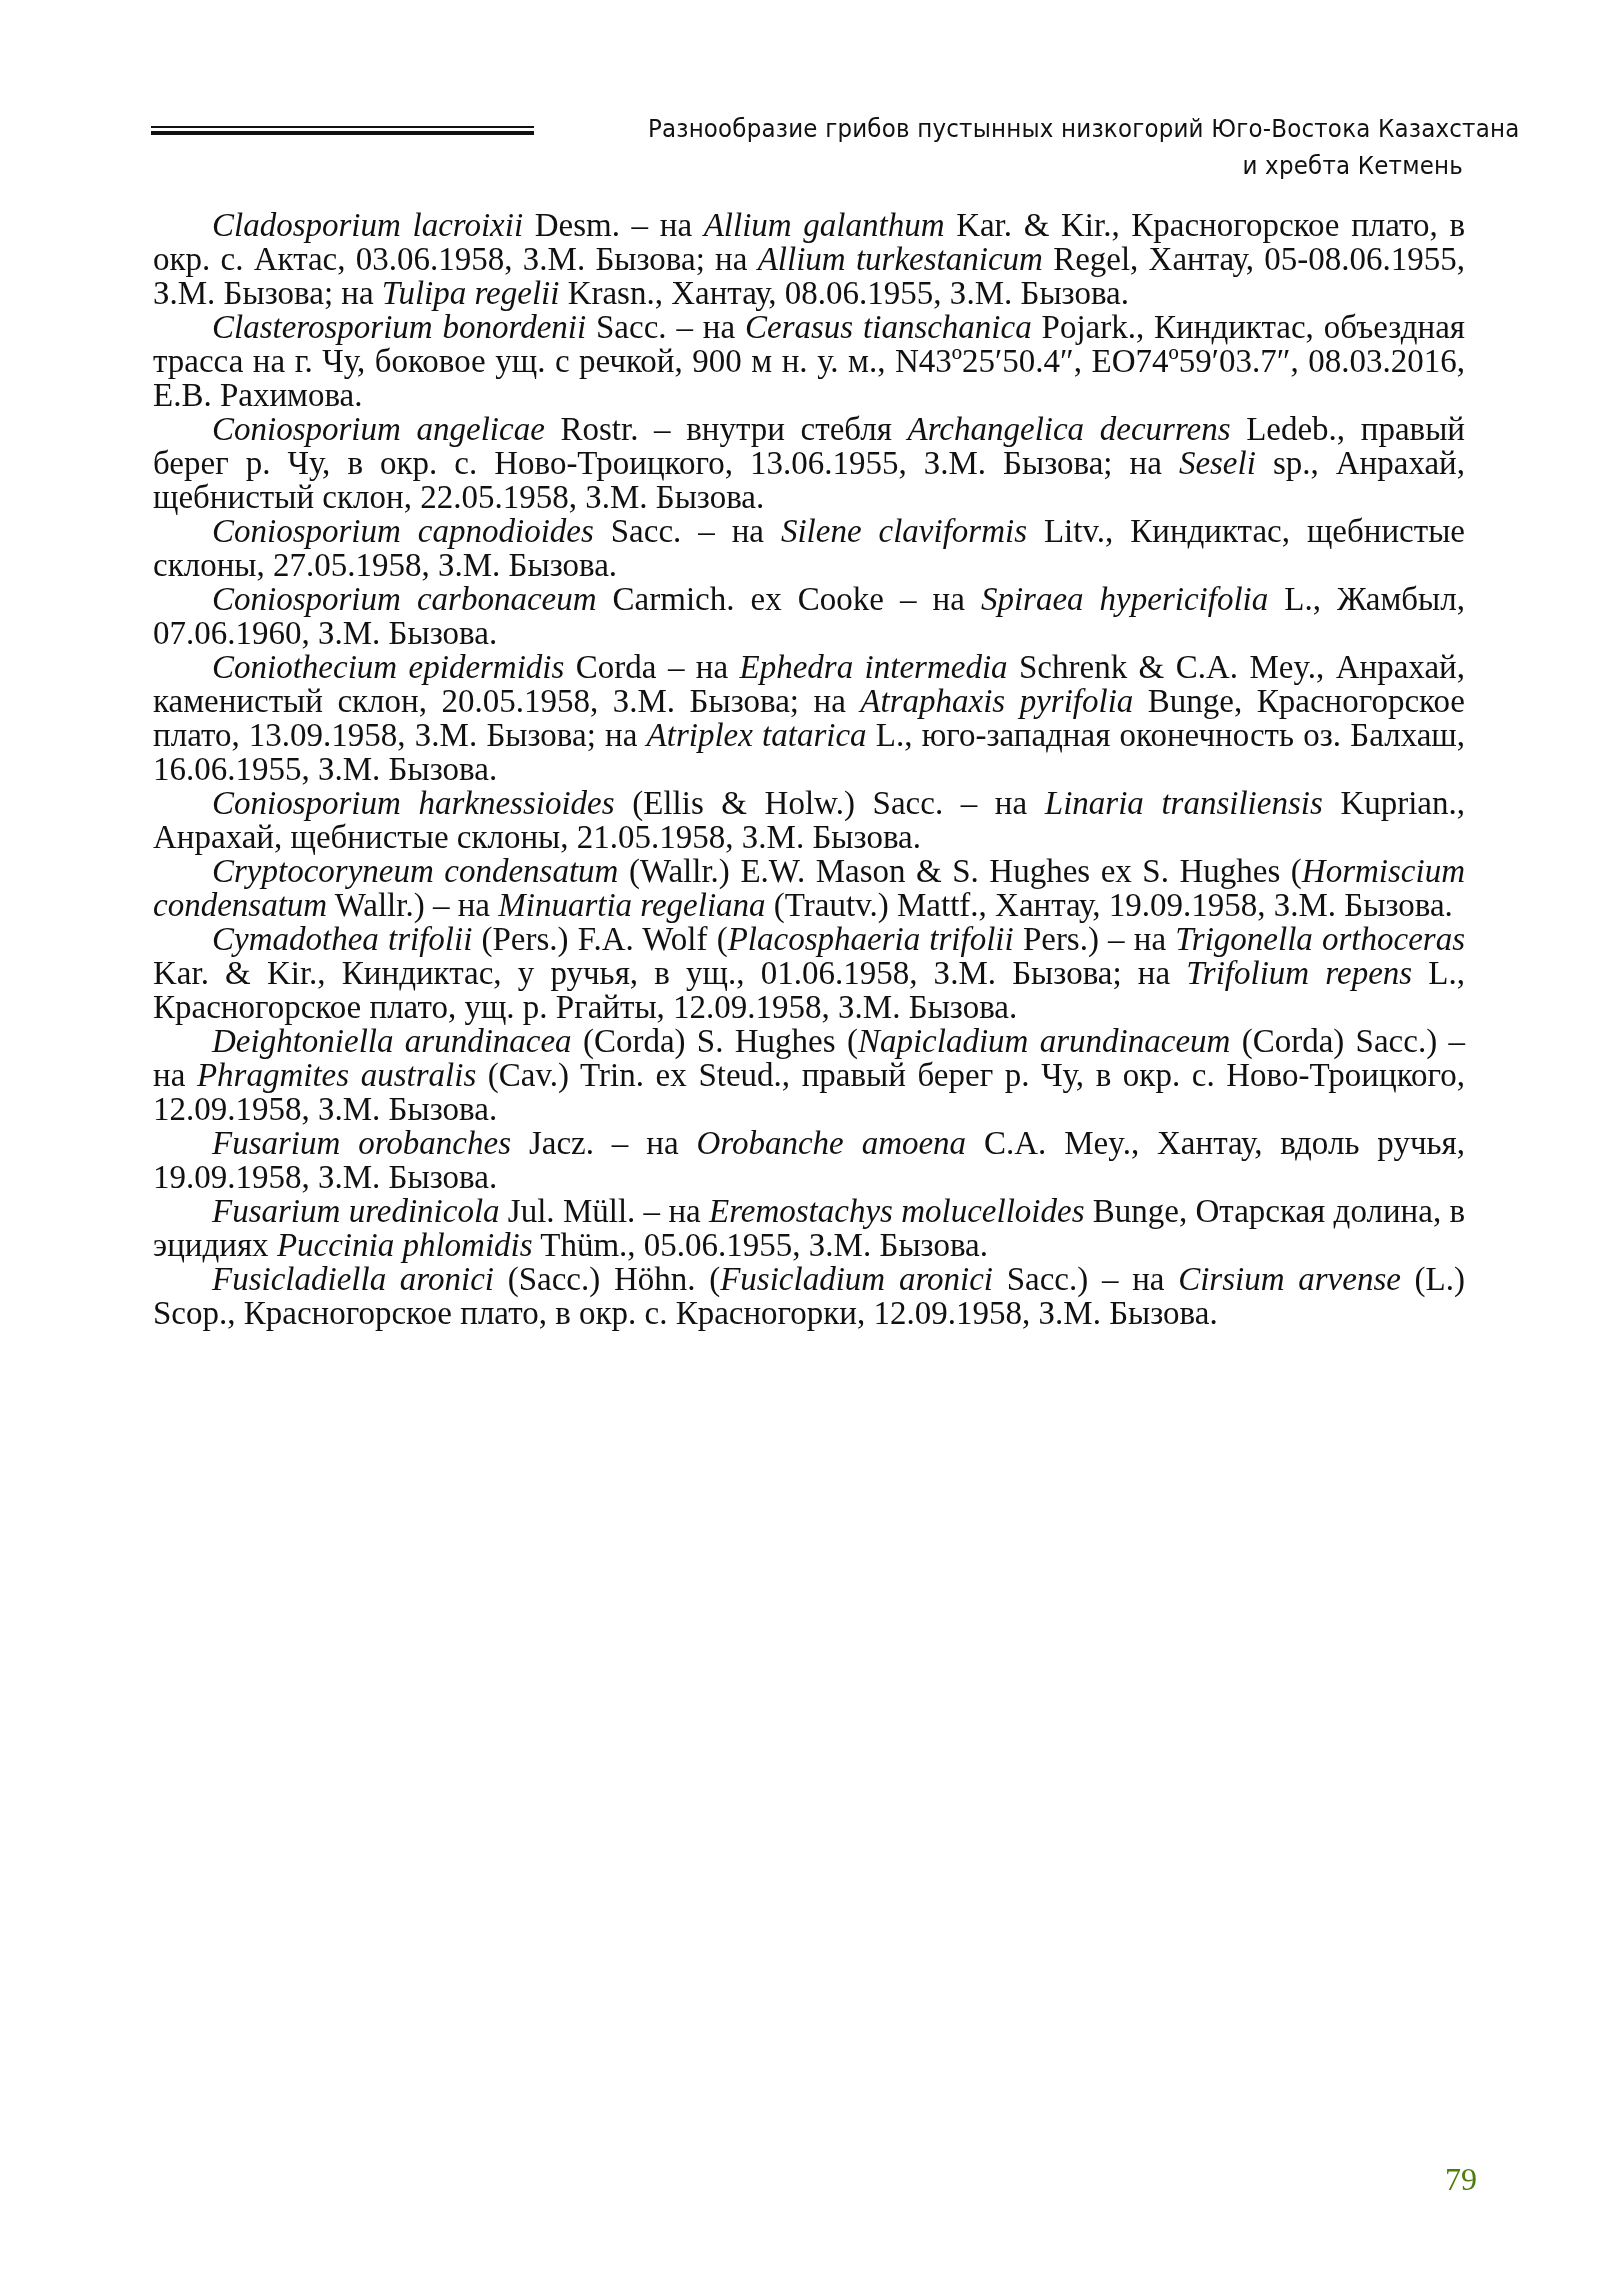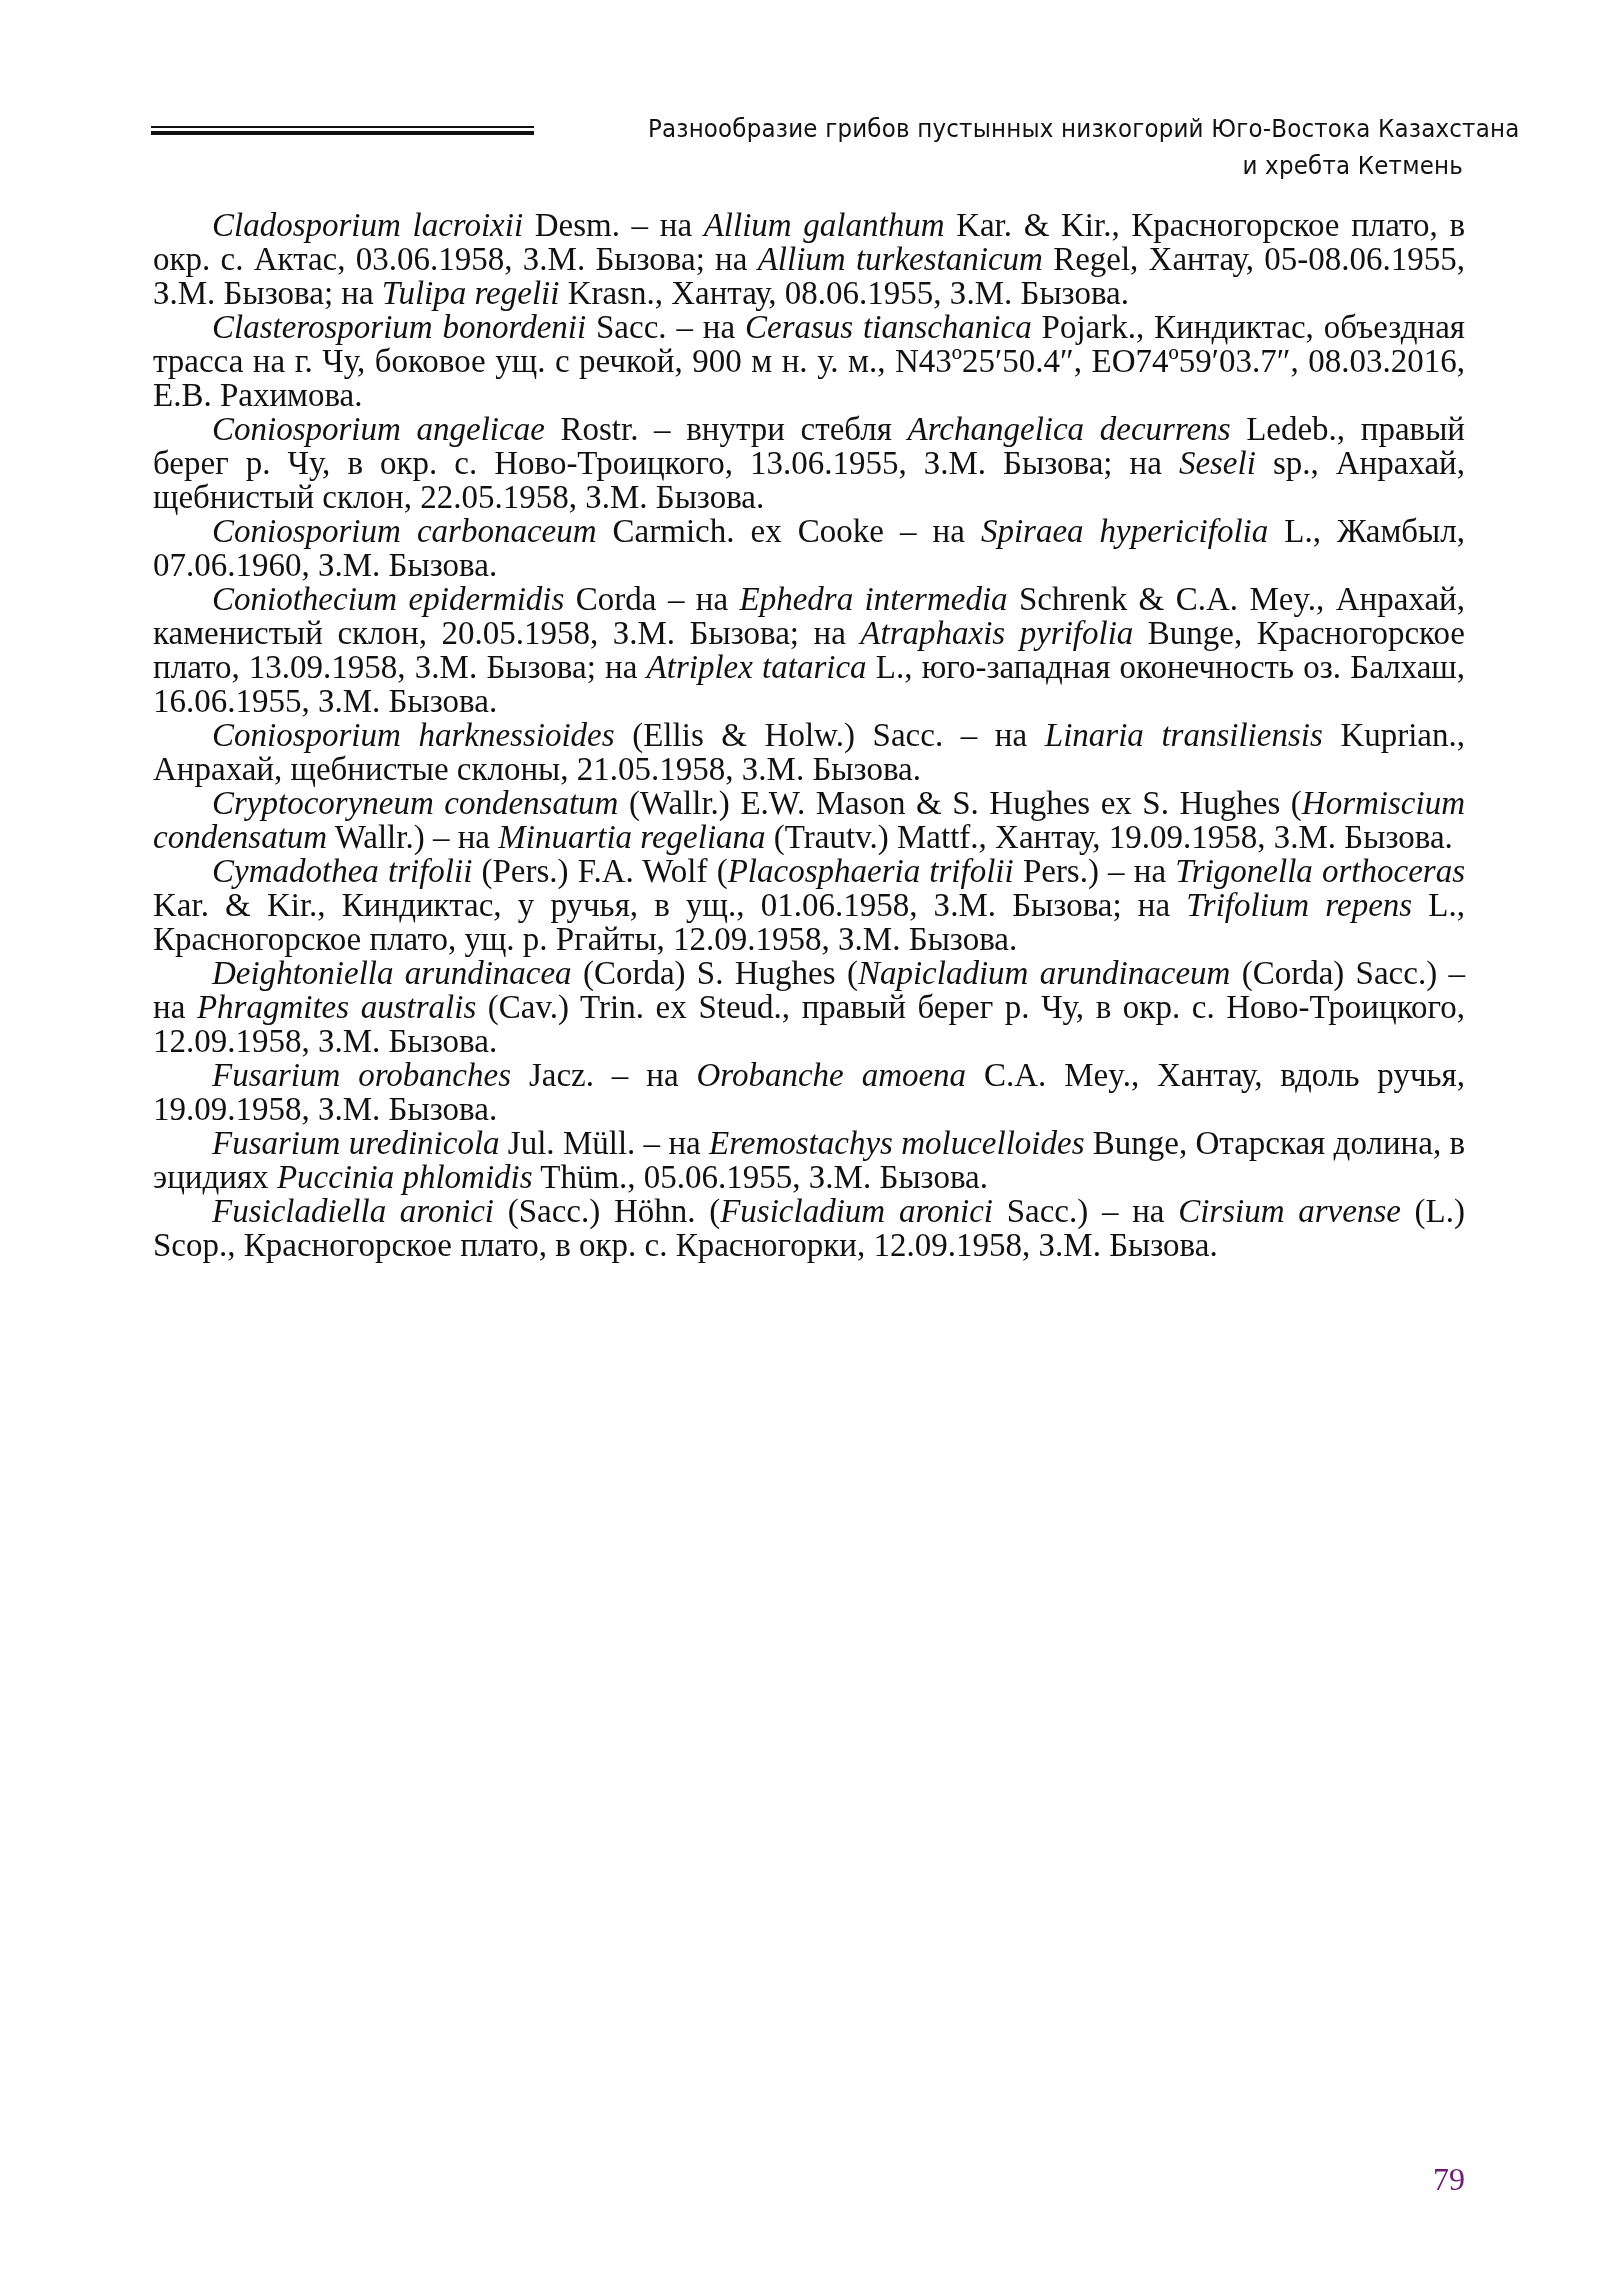--- a/index.html
+++ b/index.html
@@ -15,39 +15,40 @@
   }
   .running-head div { white-space: nowrap; }
   .body-text {
     position: absolute; left: 153px; top: 208px; width: 1312px;
     font-family: "Liberation Serif", serif; font-size: 33px; line-height: 34px;
     text-align: justify; color: #111;
   }
   .entry { text-indent: 59px; margin: 0; }
   .entry i { font-style: italic; }
   .page-number {
-    position: absolute; right: 153px; top: 2161px;
-    font-family: "Liberation Serif", serif; font-size: 32px; color: #701a75;
+    position: absolute; right: 141px; top: 2161px;
+    font-family: "Liberation Serif", serif; font-size: 32px; color: #4d7c0f;
   }
 </style>
 </head>
 <body>
 
 <div class="rule thin"></div>
 <div class="rule thick"></div>
 
 <div class="running-head">
   <div>Разнообразие грибов пустынных низкогорий Юго-Востока Казахстана</div>
   <div>и хребта Кетмень</div>
 </div>
 
 <div class="body-text" id="body-text">
     <p class="entry"><i>Cladosporium lacroixii</i><span> Desm. – на </span><i>Allium galanthum</i><span> Kar. &amp; Kir., Красногорское плато, в окр. с. Актас, 03.06.1958, З.М. Бызова; на </span><i>Allium turkestanicum</i><span> Regel, Хантау, 05-08.06.1955, З.М. Бызова; на </span><i>Tulipa regelii</i><span> Krasn., Хантау, 08.06.1955, З.М. Бызова.</span></p>
     <p class="entry"><i>Clasterosporium bonordenii</i><span> Sacc. – на </span><i>Cerasus tianschanica</i><span> Pojark., Киндиктас, объездная трасса на г. Чу, боковое ущ. с речкой, 900 м н. у. м., N43º25′50.4″, EO74º59′03.7″, 08.03.2016, Е.В. Рахимова.</span></p>
     <p class="entry"><i>Coniosporium angelicae</i><span> Rostr. – внутри стебля </span><i>Archangelica decurrens</i><span> Ledeb., правый берег р. Чу, в окр. с. Ново-Троицкого, 13.06.1955, З.М. Бызова; на </span><i>Seseli</i><span> sp., Анрахай, щебнистый склон, 22.05.1958, З.М. Бызова.</span></p>
+    <p class="entry"><i>Coniosporium capnodioides</i><span> Sacc. – на </span><i>Silene claviformis</i><span> Litv., Киндиктас, щебнистые склоны, 27.05.1958, З.М. Бызова.</span></p>
     <p class="entry"><i>Coniosporium carbonaceum</i><span> Carmich. ex Cooke – на </span><i>Spiraea hypericifolia</i><span> L., Жамбыл, 07.06.1960, З.М. Бызова.</span></p>
     <p class="entry"><i>Coniothecium epidermidis</i><span> Corda – на </span><i>Ephedra intermedia</i><span> Schrenk &amp; C.A. Mey., Анрахай, каменистый склон, 20.05.1958, З.М. Бызова; на </span><i>Atraphaxis pyrifolia</i><span> Bunge, Красногорское плато, 13.09.1958, З.М. Бызова; на </span><i>Atriplex tatarica</i><span> L., юго-западная оконечность оз. Балхаш, 16.06.1955, З.М. Бызова.</span></p>
     <p class="entry"><i>Coniosporium harknessioides</i><span> (Ellis &amp; Holw.) Sacc. – на </span><i>Linaria transiliensis</i><span> Kuprian., Анрахай, щебнистые склоны, 21.05.1958, З.М. Бызова.</span></p>
     <p class="entry"><i>Cryptocoryneum condensatum</i><span> (Wallr.) E.W. Mason &amp; S. Hughes ex S. Hughes (</span><i>Hormiscium condensatum</i><span> Wallr.) – на </span><i>Minuartia regeliana</i><span> (Trautv.) Mattf., Хантау, 19.09.1958, З.М. Бызова.</span></p>
     <p class="entry"><i>Cymadothea trifolii</i><span> (Pers.) F.A. Wolf (</span><i>Placosphaeria trifolii</i><span> Pers.) – на </span><i>Trigonella orthoceras</i><span> Kar. &amp; Kir., Киндиктас, у ручья, в ущ., 01.06.1958, З.М. Бызова; на </span><i>Trifolium repens</i><span> L., Красногорское плато, ущ. р. Ргайты, 12.09.1958, З.М. Бызова.</span></p>
     <p class="entry"><i>Deightoniella arundinacea</i><span> (Corda) S. Hughes (</span><i>Napicladium arundinaceum</i><span> (Corda) Sacc.) – на </span><i>Phragmites australis</i><span> (Cav.) Trin. ex Steud., правый берег р. Чу, в окр. с. Ново-Троицкого, 12.09.1958, З.М. Бызова.</span></p>
     <p class="entry"><i>Fusarium orobanches</i><span> Jacz. – на </span><i>Orobanche amoena</i><span> C.A. Mey., Хантау, вдоль ручья, 19.09.1958, З.М. Бызова.</span></p>
     <p class="entry"><i>Fusarium uredinicola</i><span> Jul. Müll. – на </span><i>Eremostachys molucelloides</i><span> Bunge, Отарская долина, в эцидиях </span><i>Puccinia phlomidis</i><span> Thüm., 05.06.1955, З.М. Бызова.</span></p>
     <p class="entry"><i>Fusicladiella aronici</i><span> (Sacc.) Höhn. (</span><i>Fusicladium aronici</i><span> Sacc.) – на </span><i>Cirsium arvense</i><span> (L.) Scop., Красногорское плато, в окр. с. Красногорки, 12.09.1958, З.М. Бызова.</span></p>
   </div>

